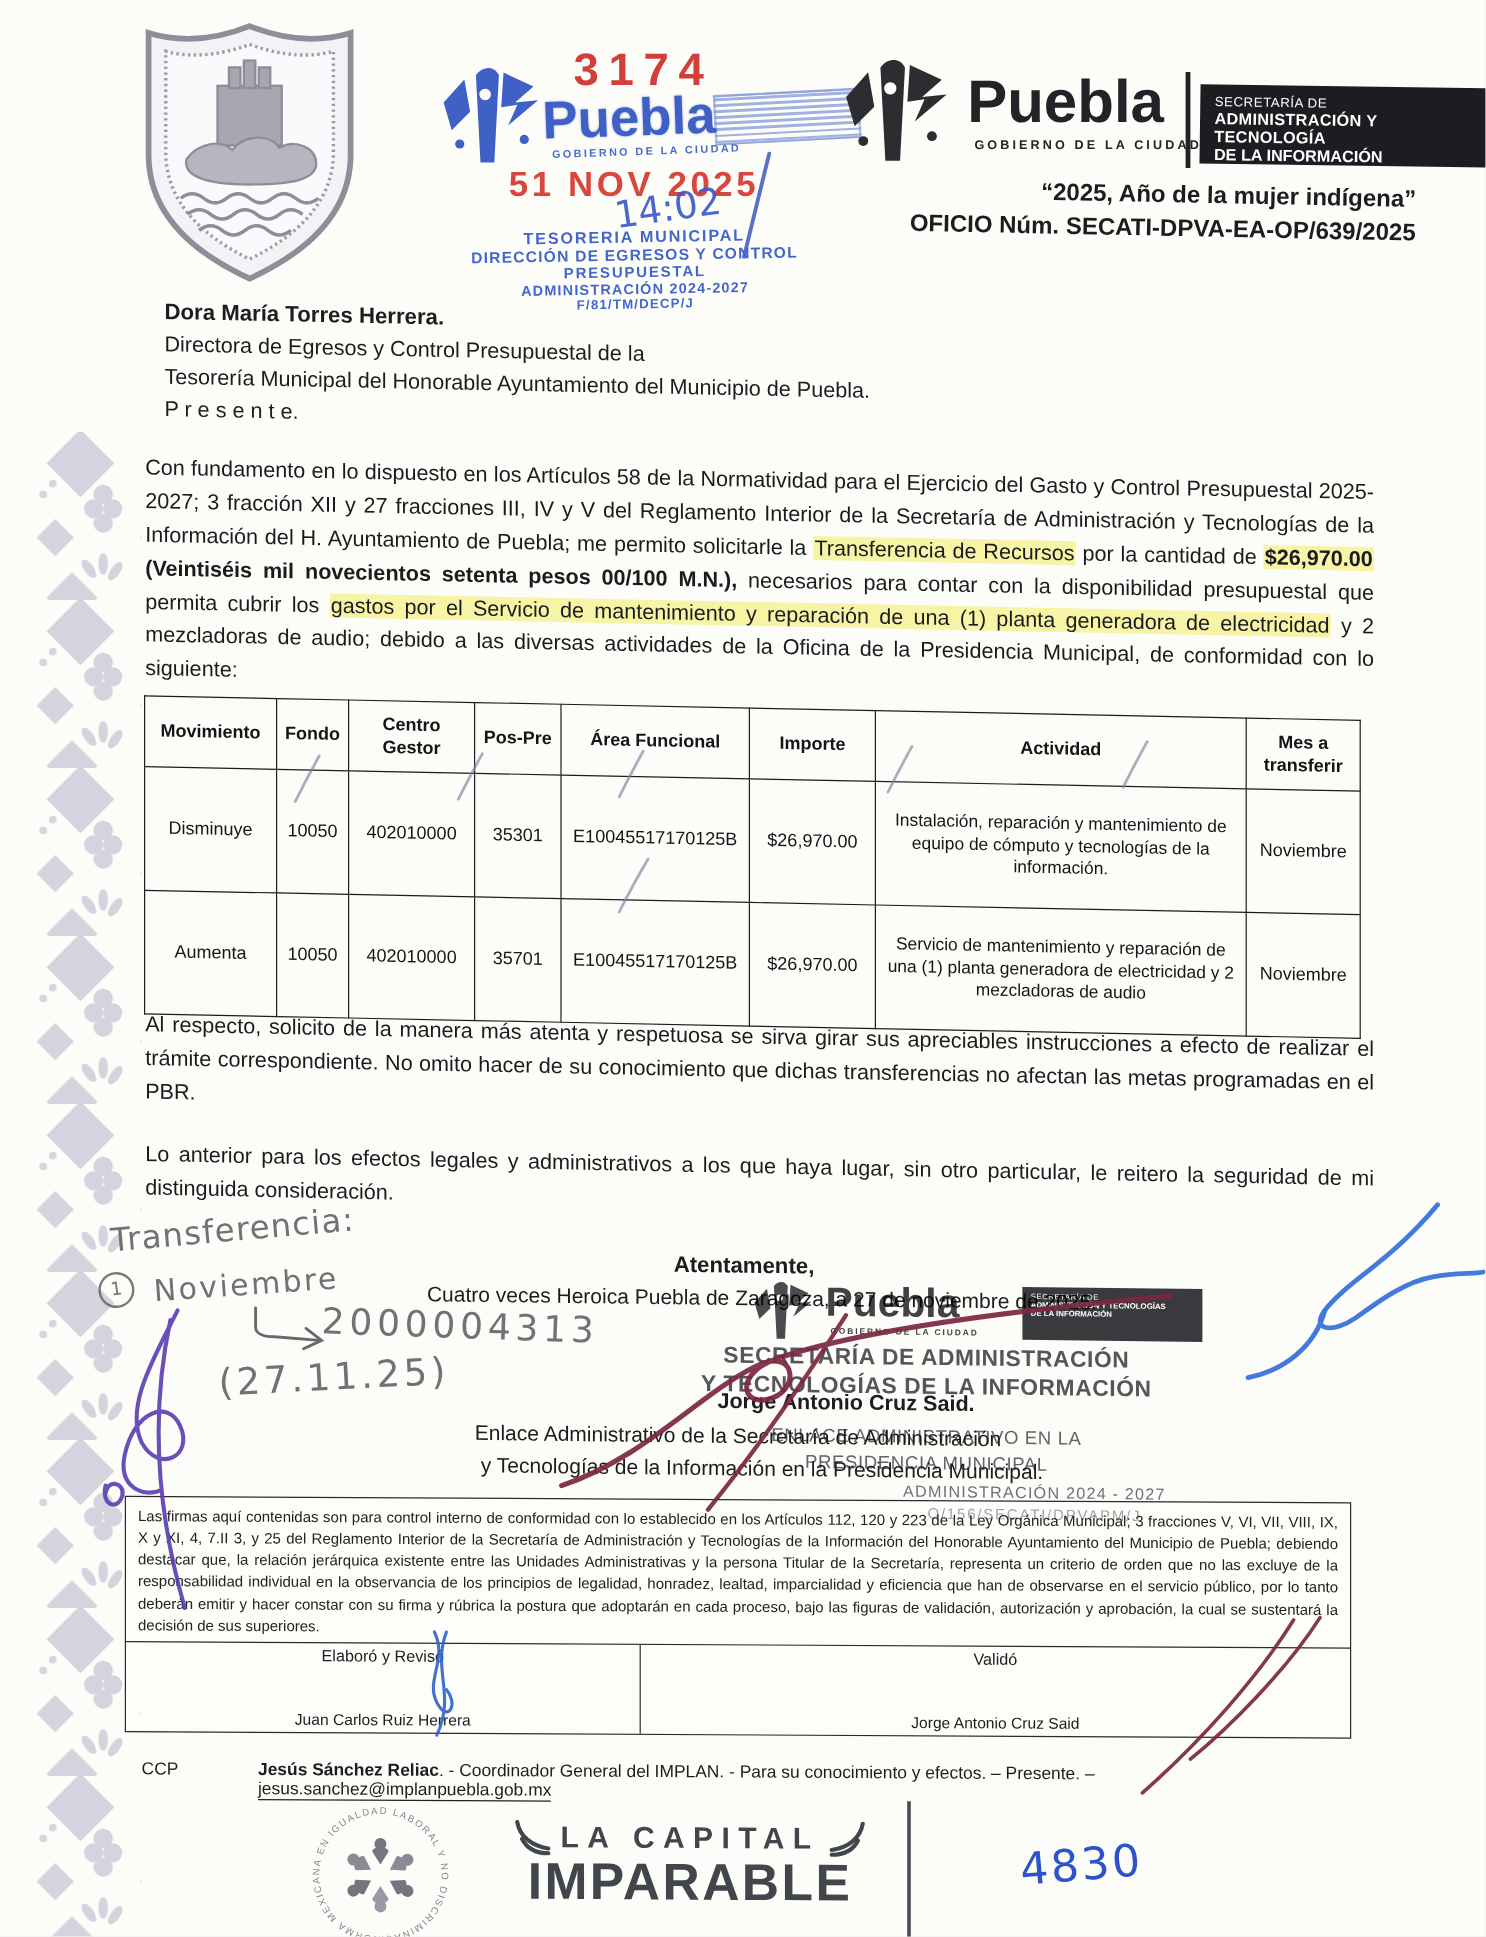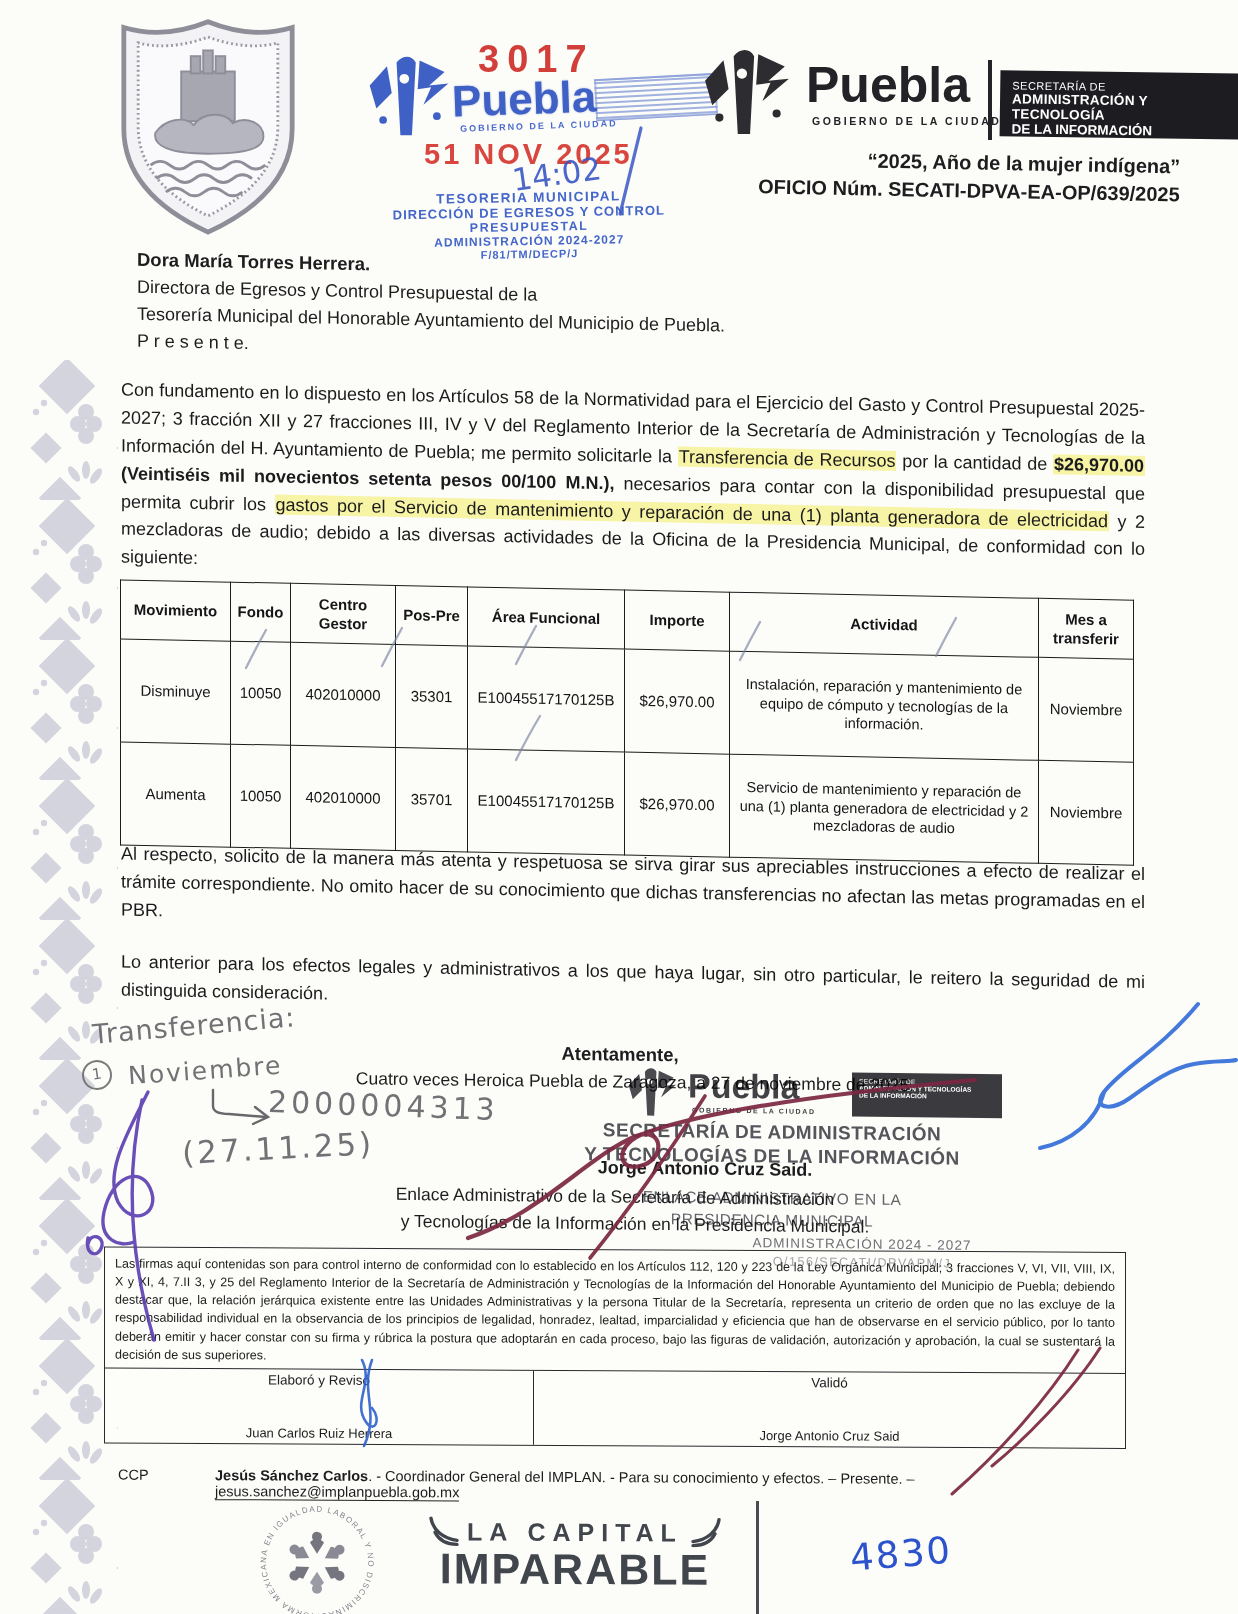--- a/index.html
+++ b/index.html
@@ -77,21 +77,21 @@
       </g>
       <path d="M45,122 C55,108 75,104 85,114 C95,100 118,100 126,112 C140,104 158,112 158,126 C158,138 142,144 100,144 C60,144 42,136 45,122 Z" fill="#b6b6c1" stroke="#8e8e99" stroke-width="2"></path>
       <g stroke="#8e8e99" stroke-width="3" fill="none">
         <path d="M40,156 q10,-8 20,0 q10,8 20,0 q10,-8 20,0 q10,8 20,0 q10,-8 20,0 q10,8 20,0"></path>
         <path d="M46,170 q10,-8 20,0 q10,8 20,0 q10,-8 20,0 q10,8 20,0 q10,-8 20,0"></path>
         <path d="M56,184 q10,-8 20,0 q10,8 20,0 q10,-8 20,0 q10,8 20,0"></path>
       </g>
     </svg>
   </div>
 
-  <div class="abs" style="left:478px; top:38px; font-size:38px; font-weight:bold; letter-spacing:8px; color:#cf2f2a; opacity:.92;">3017</div>
+  <div class="abs" style="left:478px; top:38px; font-size:38px; font-weight:bold; letter-spacing:8px; color:#cf2f2a; opacity:.92;">3174</div>
 
   <div class="abs" style="left:362px; top:52px;">
     <svg width="96" height="88" viewBox="0 0 100 90" xmlns="http://www.w3.org/2000/svg">
       <g fill="#2b50c0" opacity="0.9">
         <path d="M8,34 L26,14 L31,42 L15,58 Z"></path>
         <path d="M36,10 C42,2 52,2 56,10 L52,86 L40,86 Z M44,22 a5,5 0 1,0 .1,0 Z" fill-rule="evenodd"></path>
         <path d="M60,8 L86,20 L70,34 L90,32 L64,54 L72,36 L58,38 Z"></path>
         <circle cx="22" cy="70" r="4"></circle>
           <circle cx="78" cy="66" r="4"></circle>
       </g>
@@ -253,21 +253,21 @@
         </div>
         <div class="sigcell center" style="width:58%;">
           <div class="hdr">Validó</div>
           <div class="nm">Jorge Antonio Cruz Said</div>
         </div>
       </div>
     </div>
 
     <div class="abs" style="left:118px; top:1466px; font-size:14.5px;">CCP</div>
     <div class="abs" style="left:215px; top:1466px; width:930px; font-size:14.5px;">
-      <span class="bold">Jesús Sánchez Carlos</span><span>. - Coordinador General del IMPLAN. - Para su conocimiento y efectos. – Presente. – </span><span style="border-bottom:1px solid #222;">jesus.sanchez@implanpuebla.gob.mx</span>
+      <span class="bold">Jesús Sánchez Reliac</span><span>. - Coordinador General del IMPLAN. - Para su conocimiento y efectos. – Presente. – </span><span style="border-bottom:1px solid #222;">jesus.sanchez@implanpuebla.gob.mx</span>
     </div>
 
     <div class="abs" style="left:256px; top:1500px;">
       <svg width="122" height="122" viewBox="0 0 122 122" xmlns="http://www.w3.org/2000/svg">
         <defs>
             <path id="ringpath" d="M61,112 A51,51 0 1,1 61.2,112"></path>
           </defs>
         <text font-size="8" fill="#85858f" letter-spacing="1.4" font-family="Liberation Sans,sans-serif">
           <textPath href="#ringpath">NORMA MEXICANA EN IGUALDAD LABORAL Y NO DISCRIMINACIÓN • </textPath>
         </text>

